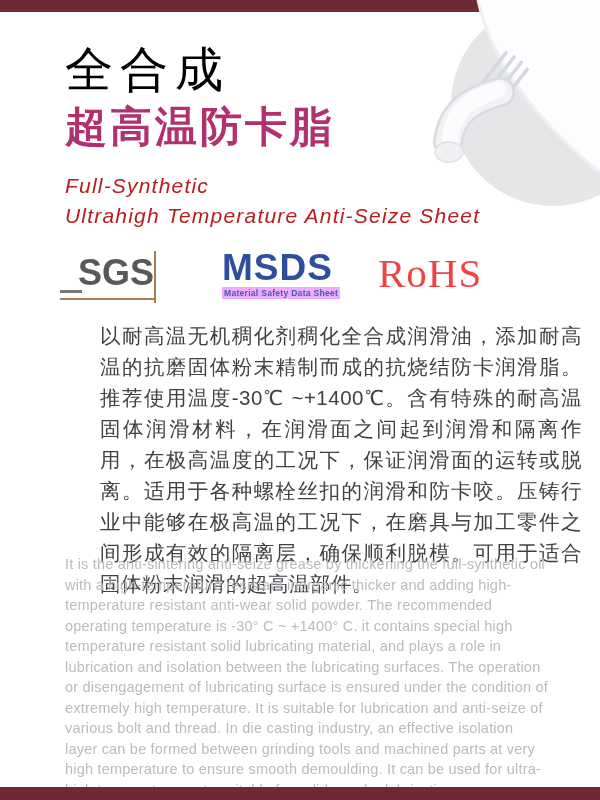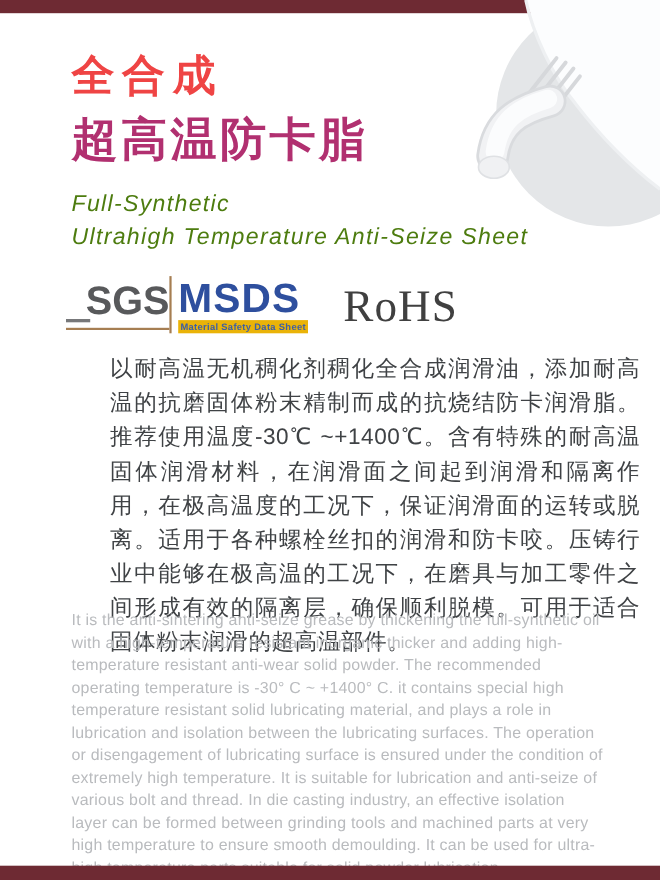--- a/index.html
+++ b/index.html
@@ -21,70 +21,69 @@
   .photo-wrap {
     position: absolute; top: 0; right: 0;
     width: 230px; height: 255px;
     overflow: hidden;
     pointer-events: none;
   }
 
   
   .header-block { position: absolute; left: 65px; top: 44px; width: 420px; }
   .title-cn-1 {
-    font-size: 39px; font-weight: 700; color: #ef4444;
+    font-size: 48px; font-weight: 400; color: #000000;
     letter-spacing: 7px; line-height: 52px;
   }
   .title-cn-2 {
     font-size: 42px; font-weight: 700; color: #b13070;
     letter-spacing: 3px; line-height: 56px; margin-top: 3px;
   }
   .subtitle-en {
     margin-top: 16px;
-    font-style: italic; color: #4d7c0f;
+    font-style: italic; color: #b91c1c;
     font-size: 21px; line-height: 30px; letter-spacing: 1.2px;
     white-space: nowrap;
   }
 
   
   .certs {
     position: absolute; left: 60px; top: 250px;
-    display: flex; align-items: center;
+    display: flex; align-items: flex-start; gap: 30px;
   }
   .sgs-logo { position: relative; width: 96px; height: 56px; }
   .sgs-text {
     position: absolute; left: 18px; top: 2px;
     font-size: 36px; font-weight: 700; color: #58595b; letter-spacing: 0px;
   }
   .sgs-underline-left {
     position: absolute; left: 0px; bottom: 13px; width: 22px; height: 3px;
     background: #77787a;
   }
   .sgs-line-h {
     position: absolute; left: 0px; bottom: 6px; width: 94px; height: 2px;
     background: #a67e52;
   }
   .sgs-line-v {
     position: absolute; right: 0px; top: 1px; width: 2px; height: 52px;
     background: #a67e52;
   }
-  .msds-logo { margin-left: 6px; width: 126px; text-align: left; }
+  .msds-logo { margin-left: 36px; width: 126px; text-align: left; }
   .msds-text {
     font-size: 37px; font-weight: 700; color: #2e4f9e;
     letter-spacing: 1px; line-height: 36px;
   }
   .msds-subtitle {
-    margin-top: 1px; background: #eab308; color: #3d5fa5;
+    margin-top: 1px; background: #f0abfc; color: #3d5fa5;
     font-size: 8.5px; font-weight: 700; letter-spacing: 0.3px;
     padding: 1px 2px; width: fit-content; white-space: nowrap;
   }
   .rohs-logo {
-    margin-left: 24px;
     font-family: "Liberation Serif", serif;
-    font-size: 41px; color: #404040; letter-spacing: 1px; line-height: 46px;
+    font-size: 41px; color: #ef4444; letter-spacing: 1px; line-height: 46px;
   }
 
   
   .desc-cn {
     position: absolute; left: 65px; top: 320px; width: 482px;
     font-size: 20.5px; line-height: 31px; color: #3f4245;
     text-align: justify; letter-spacing: 0.5px; margin-left: 35px;
   }
   .desc-en {
     position: absolute; left: 65px; top: 554px; width: 484px;

